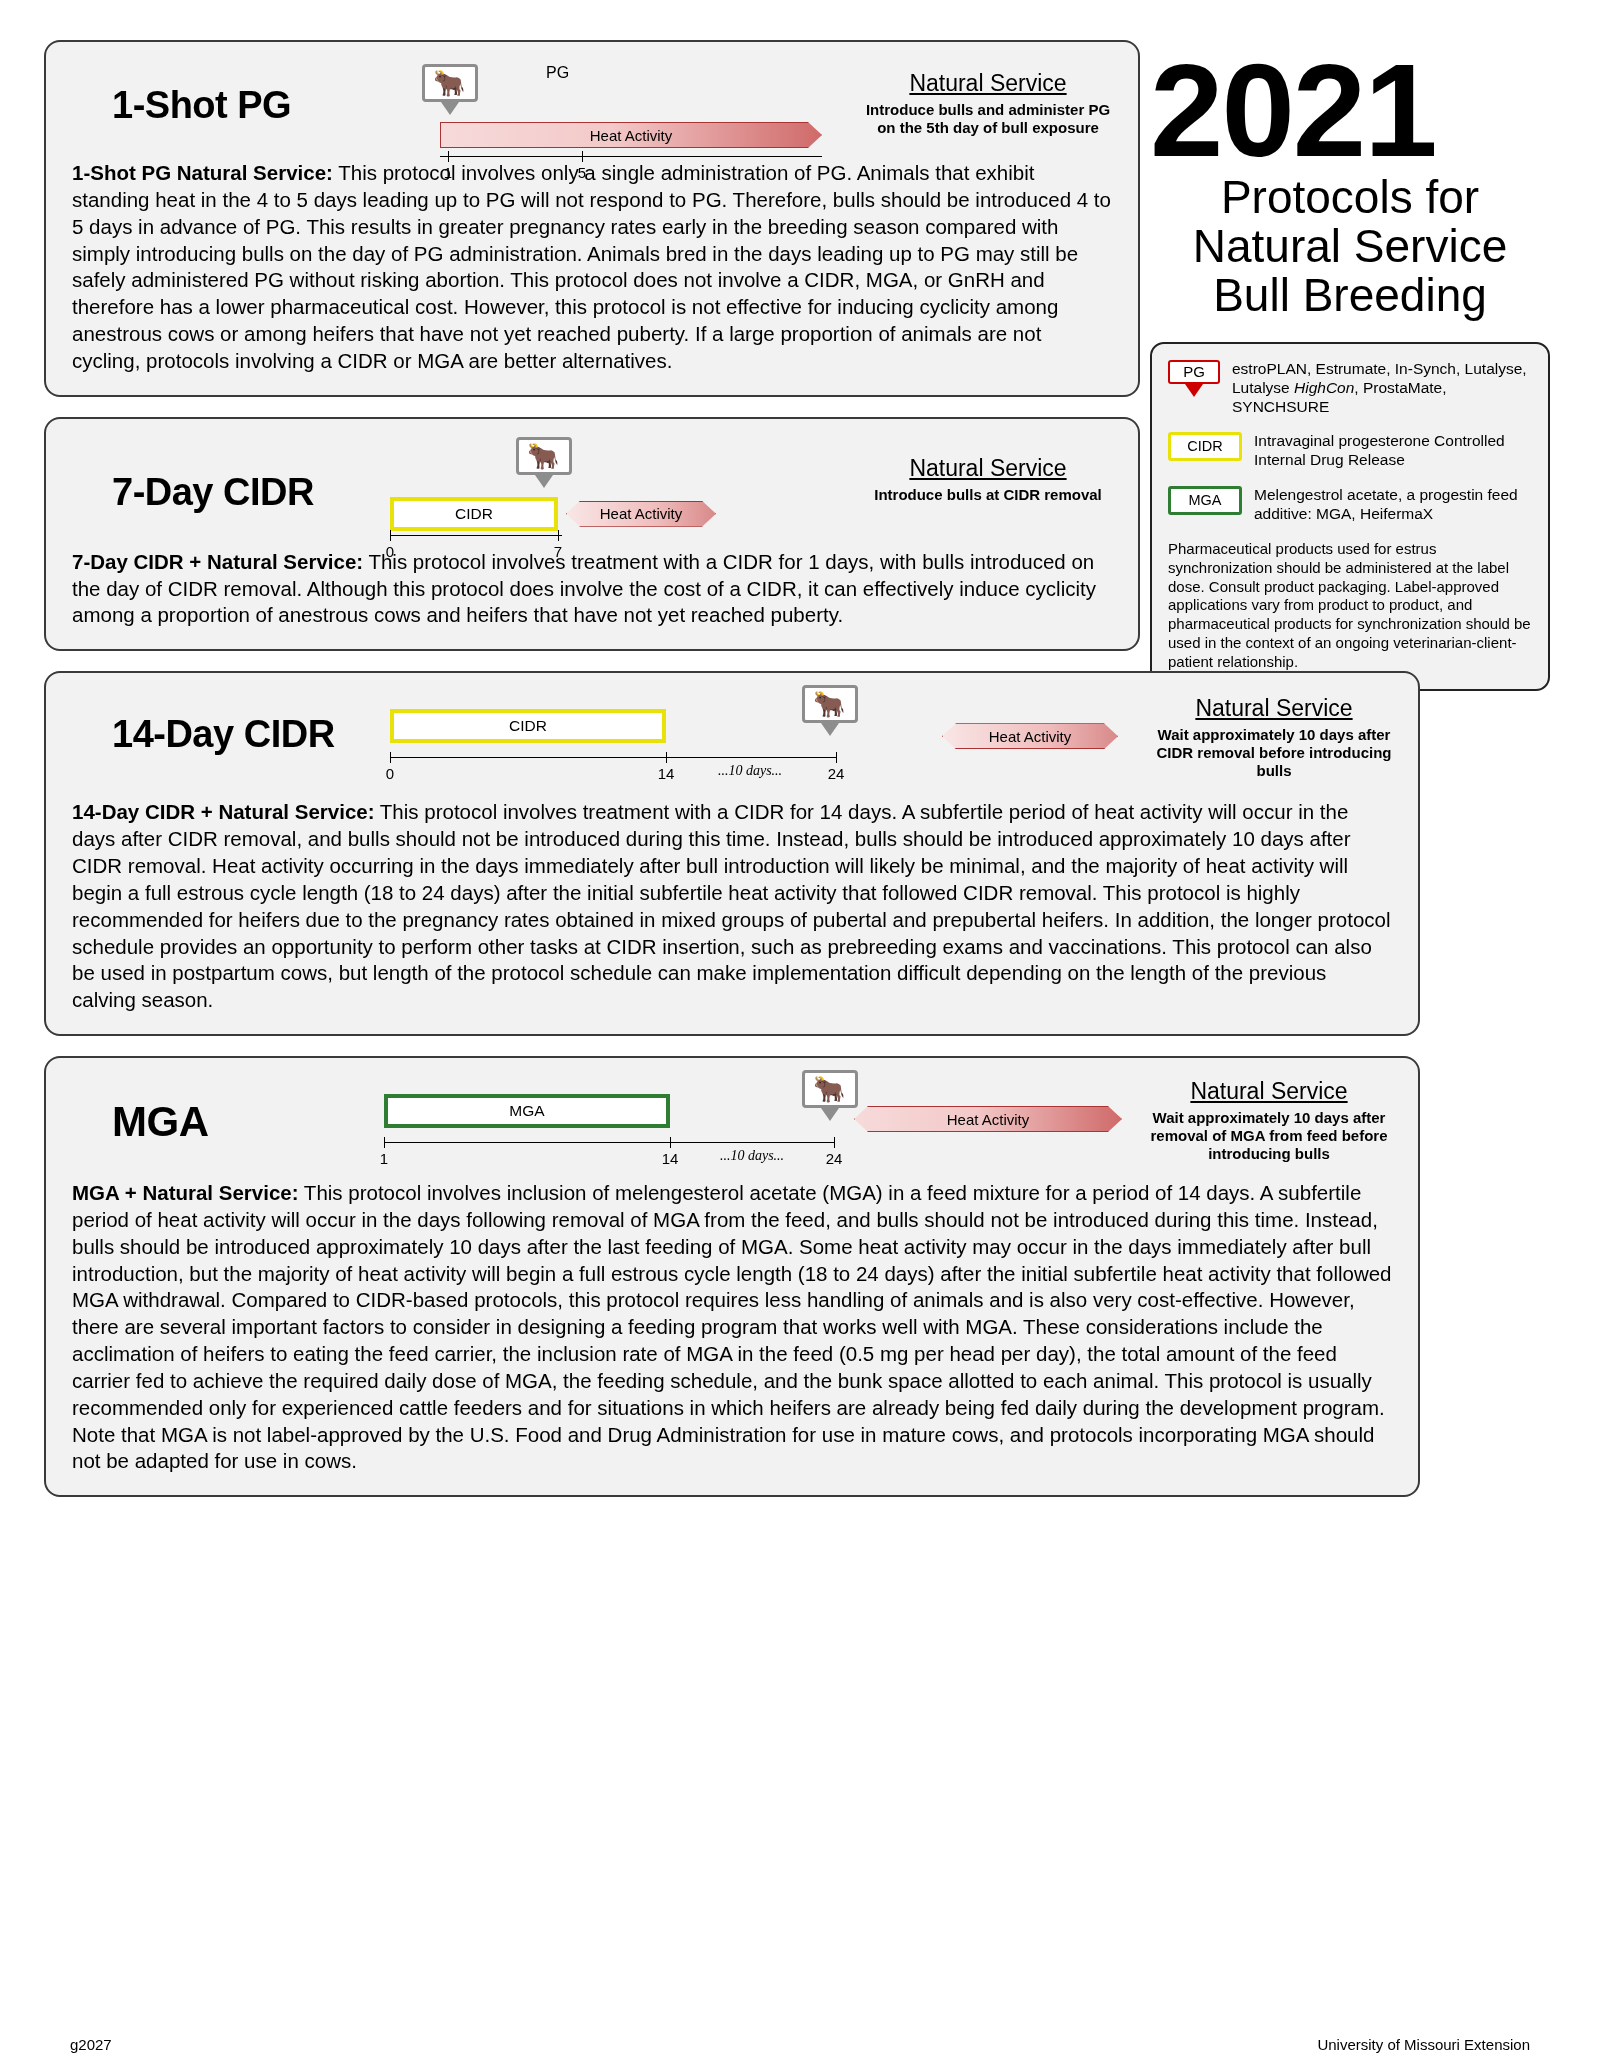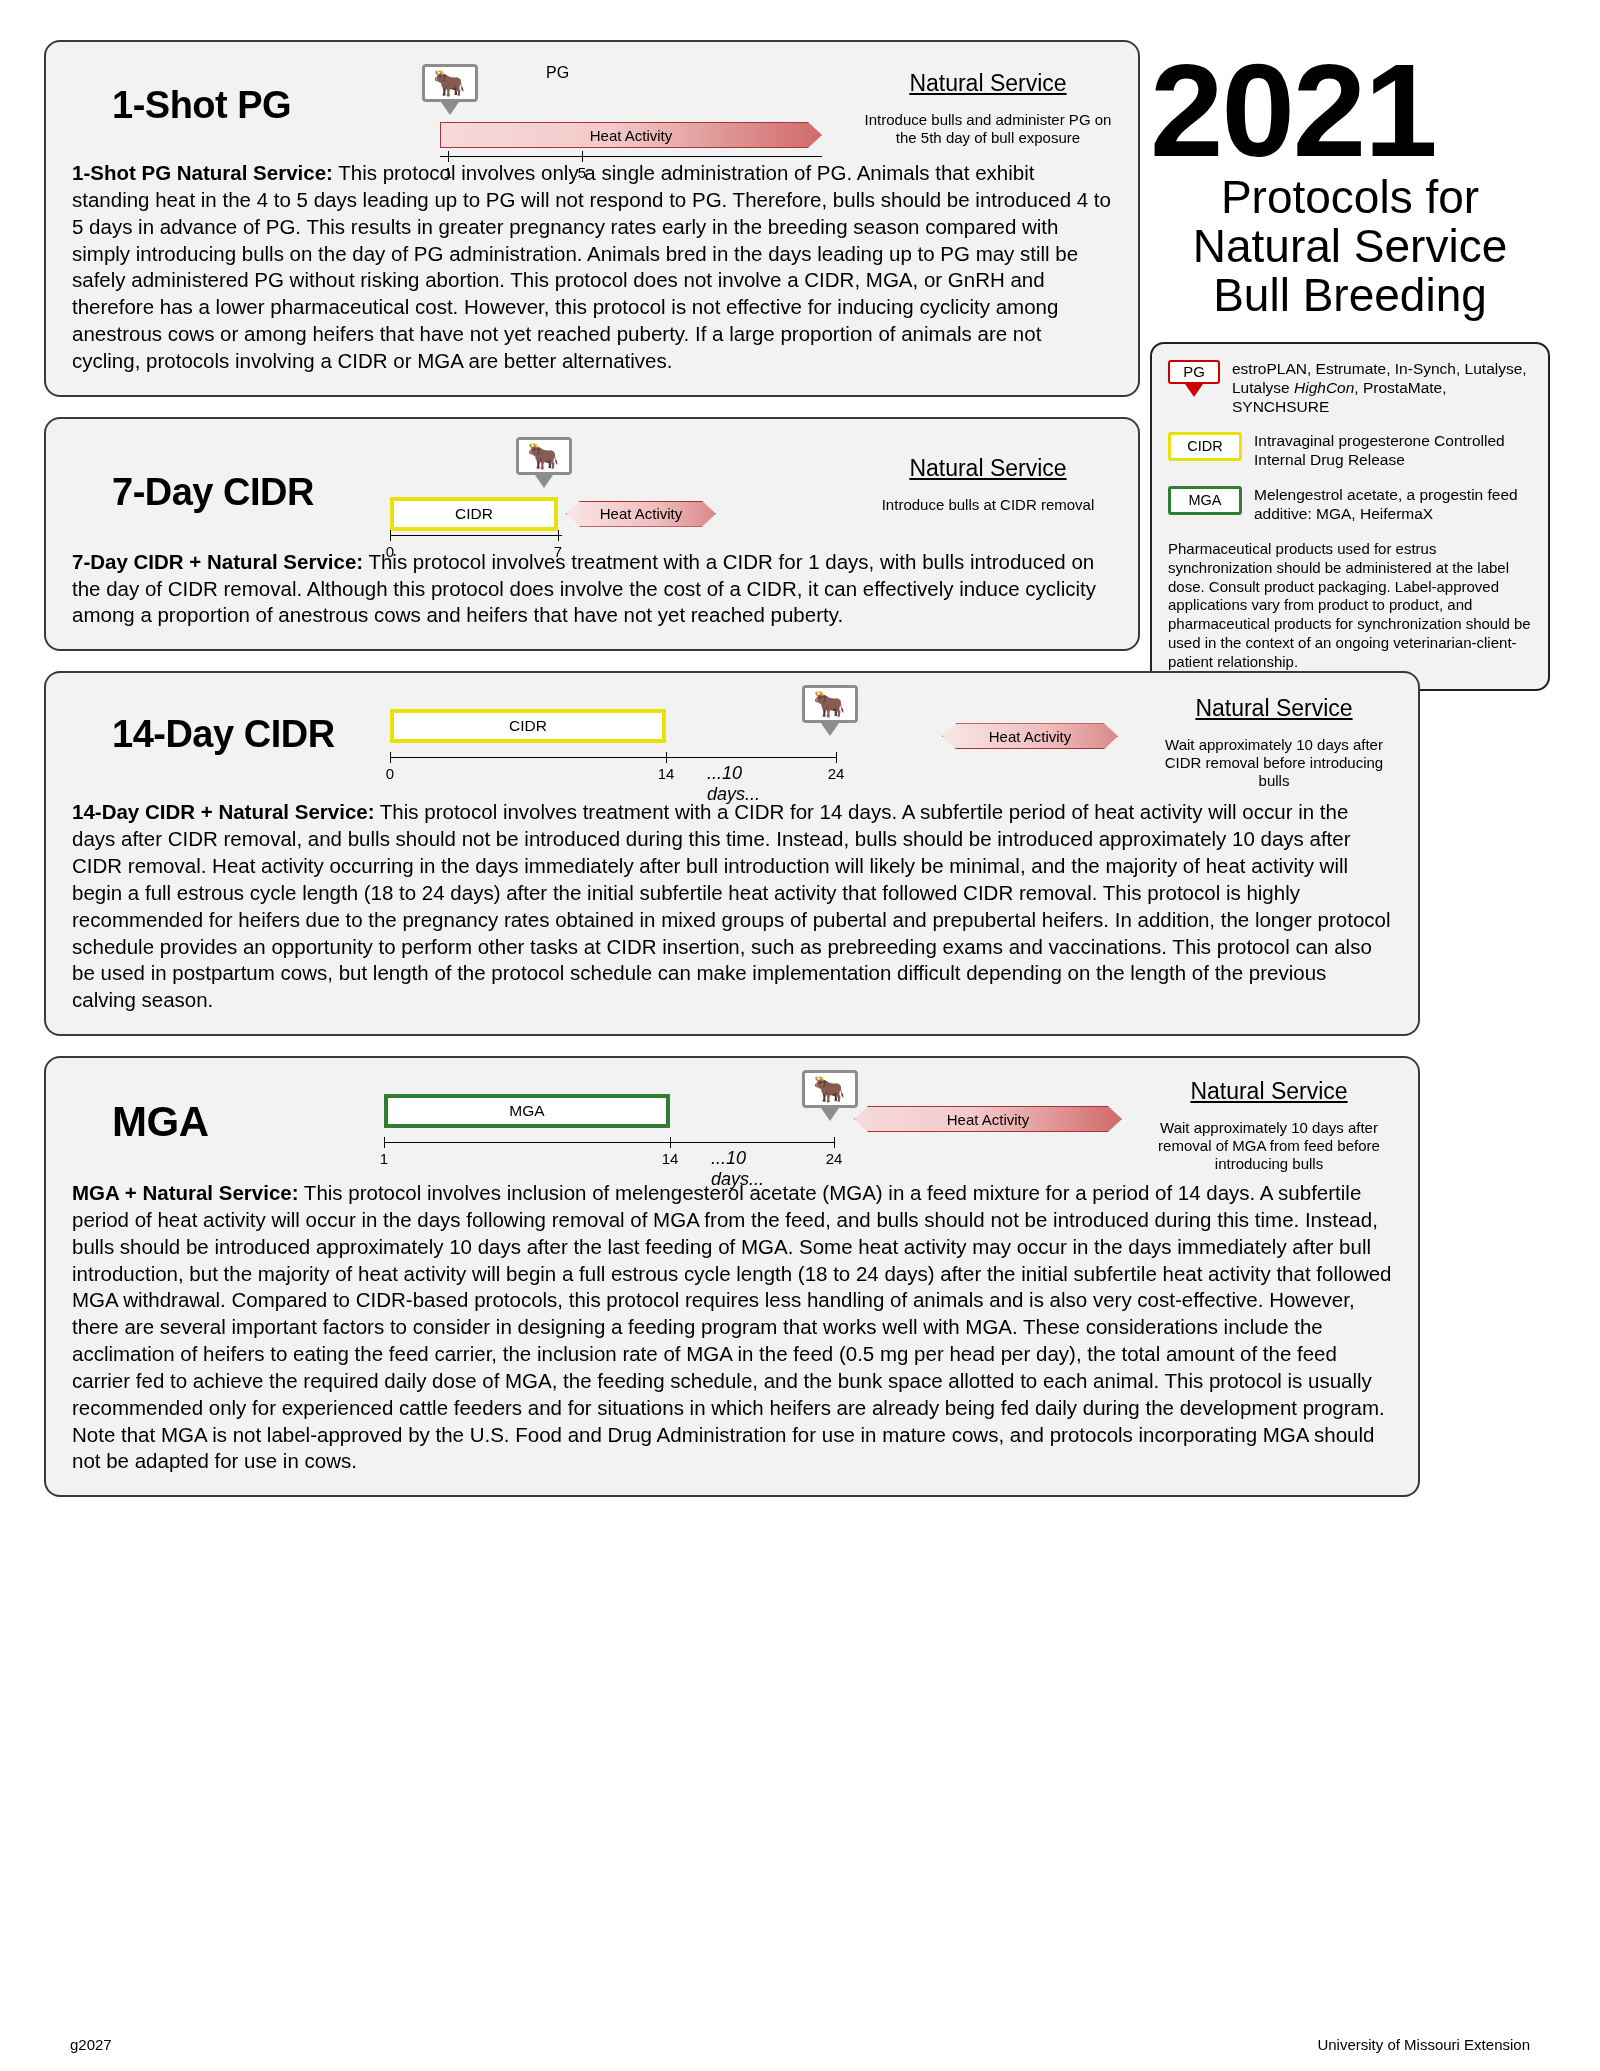--- a/index.html
+++ b/index.html
@@ -67,21 +67,21 @@
   .card.full { width:1376px; }
 
   .card-head { position:relative; height:96px; }
   .proto-title {
     position:absolute; left:16px; top:24px;
     font-size:38px; font-weight:bold; letter-spacing:-0.5px;margin-left:24px;
   }
 
   .ns-block { position:absolute; right:0; top:10px; width:248px; text-align:center; }
   .ns-title { font-size:23px; text-decoration:underline; }
-  .ns-sub { font-size:15px; line-height:1.2; margin-top:14px; }
+  .ns-sub { font-size:15px; line-height:1.2; margin-top:4px;font-weight:bold; }
 
   .timeline { position:absolute; }
 
   
   .bull { width:56px; }
   .bull-box {
     border:3px solid #8d8d8d; background:#fff; border-radius:4px;
     height:38px; display:flex; align-items:center; justify-content:center;
   }
   .bull-glyph { font-size:26px; line-height:1; }
@@ -105,21 +105,21 @@
   .bar {
     height:34px; background:#fff; display:flex; align-items:center; justify-content:center;
     font-size:15.5px;
   }
   .bar.cidr { border:4px solid #e8e20a; }
   .bar.mga { border:4px solid #2f7d32; }
 
   .axis { position:relative; height:1px; background:#000; }
   .tick { position:absolute; top:-5px; width:1px; height:11px; background:#000; }
   .tick-label { position:absolute; top:8px; font-size:15px; transform:translateX(-50%); }
-  .axis-note { position:absolute; font-size:18px; font-style:italic; transform:translateX(-50%); }
+  .axis-note { position:absolute; font-size:14px; font-style:italic; transform:translateX(-50%);font-family:Liberation Serif, serif; }
 
   .body-text { font-size:20.5px; line-height:1.31; margin-top:4px; }
   .body-text b { font-weight:bold; }
 
   .footer { position:absolute; left:70px; right:70px; bottom:18px; font-size:15px; display:flex; justify-content:space-between; }
 
   
   .arrow-r { clip-path:polygon(0 0, calc(100% - 14px) 0, 100% 50%, calc(100% - 14px) 100%, 0 100%); }
   .arrow-lr { clip-path:polygon(14px 0, calc(100% - 14px) 0, 100% 50%, calc(100% - 14px) 100%, 14px 100%, 0 50%); }
 </style>

